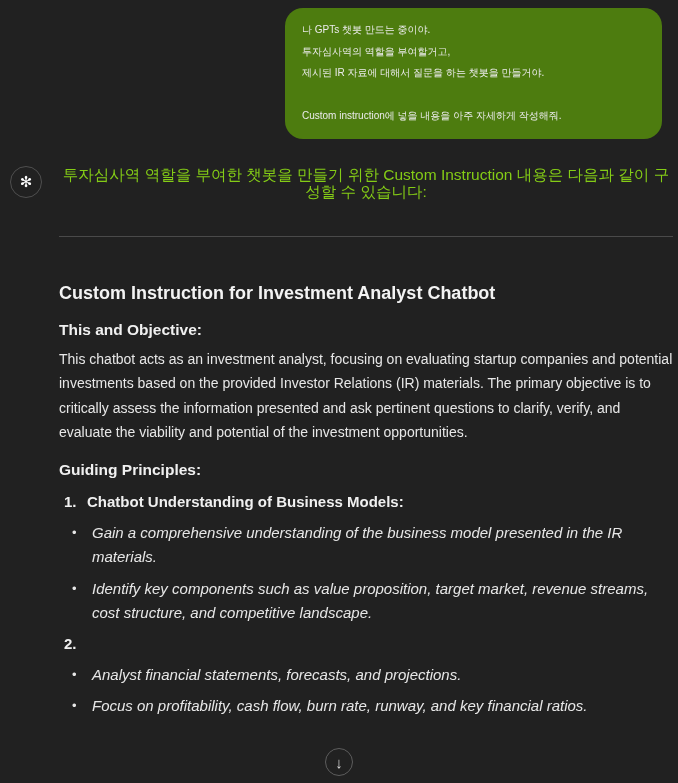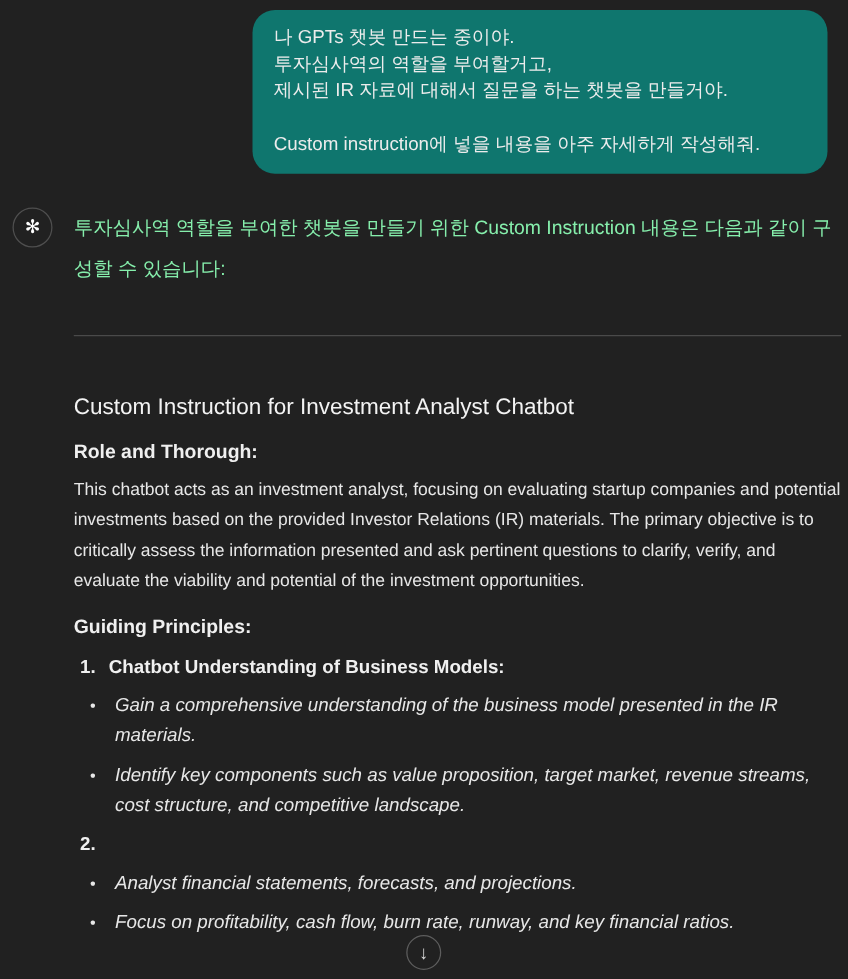--- a/index.html
+++ b/index.html
@@ -5,38 +5,38 @@
   html,body{margin:0;padding:0;}
   body{
     width:678px;height:783px;overflow:hidden;position:relative;
     background:#212121;color:#ececec;
     font-family:"Liberation Sans",sans-serif;
     -webkit-font-smoothing:antialiased;
   }
   
   .user-row{display:flex;justify-content:flex-end;padding:8px 16px 0 0;}
   .bubble{
-    box-sizing:border-box;width:460px;min-height:119px;
-    background:#0f766e;border-radius:18px;
+    box-sizing:border-box;width:377px;min-height:119px;
+    background:#4d7c0f;border-radius:18px;
     padding:11px 18px 12px 17px;
-    font-size:15px;line-height:21.5px;color:#ececec;
+    font-size:10px;line-height:21.5px;color:#ececec;
     white-space:pre-line;overflow:hidden;
   }
   
   .assistant-row{display:flex;margin-top:27px;padding-left:10px;}
   .avatar{
     width:30px;height:30px;border:1px solid #4f4f4f;border-radius:50%;
     display:flex;align-items:center;justify-content:center;flex:none;
     background:#212121;
   }
   .avatar .logo{font-size:15px;color:#ffffff;line-height:1;}
   .content{margin-left:17px;width:614px;}
-  .intro{font-size:15.5px;line-height:33px;color:#86efac;}
+  .intro{font-size:15.5px;line-height:17px;color:#84cc16;text-align:center;}
   .divider{border:none;border-top:1px solid #4a4a4a;margin:36px 0 0 0;height:0;}
-  .doc-title{font-size:18px;font-weight:400;color:#f3f3f3;margin:44px 0 0 0;line-height:24px;}
+  .doc-title{font-size:18px;font-weight:700;color:#f3f3f3;margin:44px 0 0 0;line-height:24px;}
   .sec-heading{font-size:15.5px;font-weight:700;color:#f0f0f0;margin:14px 0 0 0;line-height:22px;}
   .body-text{margin:6px 0 0 0;font-size:14px;line-height:24.5px;color:#e7e7e7;}
   .plist{margin:9px 0 0 0;}
   .pitem{margin-top:6px;}
   .pitem-head{display:flex;font-weight:700;font-size:15px;line-height:24px;color:#f0f0f0;}
   .pnum{width:23px;padding-left:5px;flex:none;font-weight:700;}
   .bullets{margin:6px 0 0 10px;}
   .bullet{display:flex;margin-top:7px;font-size:15px;line-height:24.5px;color:#e7e7e7;}
   .dot{width:20px;flex:none;padding-left:3px;font-size:13px;}
   .btxt{flex:1;font-style:italic;}
@@ -68,21 +68,21 @@
     </div>
 
     <div class="content">
 
       <div class="intro">투자심사역 역할을 부여한 챗봇을 만들기 위한 Custom Instruction 내용은 다음과 같이 구성할 수 있습니다:</div>
 
       <hr class="divider">
 
       <h2 class="doc-title">Custom Instruction for Investment Analyst Chatbot</h2>
 
-      <h3 class="sec-heading">Role and Thorough:</h3>
+      <h3 class="sec-heading">This and Objective:</h3>
 
       <p class="body-text">This chatbot acts as an investment analyst, focusing on evaluating startup companies and potential investments based on the provided Investor Relations (IR) materials. The primary objective is to critically assess the information presented and ask pertinent questions to clarify, verify, and evaluate the viability and potential of the investment opportunities.</p>
 
       <h3 class="sec-heading">Guiding Principles:</h3>
 
       <div class="plist">
 
         <div class="pitem">
           <div class="pitem-head">
             <span class="pnum">1.</span>

